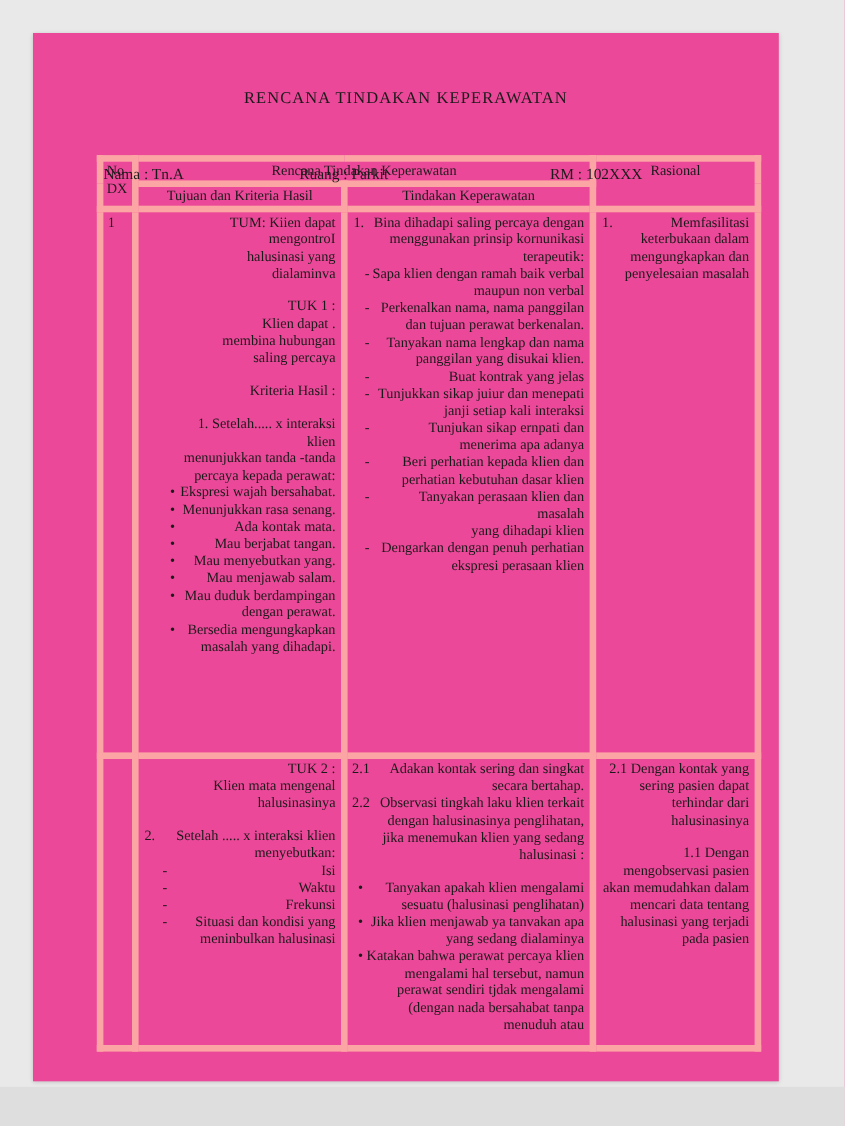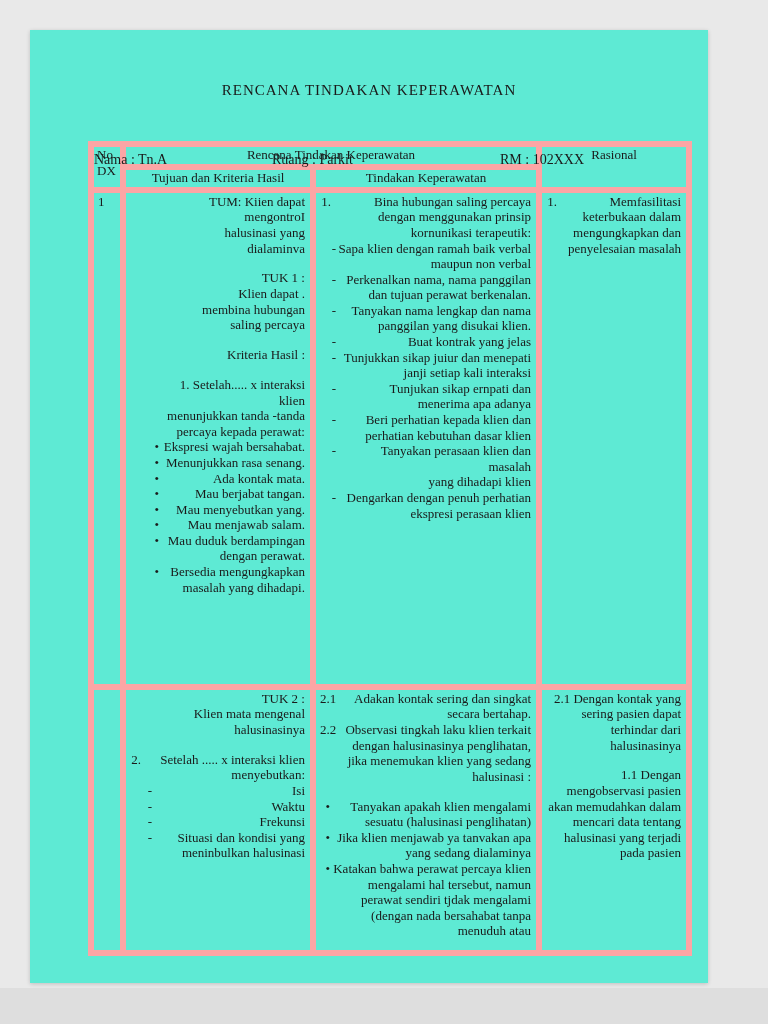--- a/index.html
+++ b/index.html
@@ -1,21 +1,21 @@
 <!DOCTYPE html>
 <html><head>
 <meta charset="utf-8">
 <style>
   * { margin:0; padding:0; box-sizing:border-box; }
   html,body { width:768px; height:1024px; overflow:hidden; }
   body { background:#e9e9e9; font-family:"Liberation Serif", serif; color:#1a1a1a; position:relative; }
   .bottom-bar { position:absolute; left:0; bottom:0; width:768px; height:36px; background:#dedede; }
   .page {
     position:absolute; left:30px; top:30px; width:678px; height:953px;
-    background:#5eead4; box-shadow:0 1px 4px rgba(0,0,0,0.18);
+    background:#ec4899; box-shadow:0 1px 4px rgba(0,0,0,0.18);
   }
   .title { padding-top:52px; text-align:center; font-size:15px; letter-spacing:1px; }
   .meta { position:relative; height:18px; margin-top:16px; font-size:14px; }
   .meta span { position:absolute; top:0; white-space:nowrap;margin-top:37px; }
   .meta .m-nama  { left:64px; }
   .meta .m-ruang { left:242px; }
   .meta .m-rm    { left:470px;text-align:center; }
   table.plan {
     border-collapse:collapse; table-layout:fixed;
     margin:8px 0 0 58px; width:598px; font-size:13px;
@@ -121,21 +121,21 @@
               <span class="txt">Mau duduk berdampingan dengan perawat.</span>
             </div>
             <div class="blk flexb bullet">
               <span class="marker">•</span>
               <span class="txt">Bersedia mengungkapkan masalah yang dihadapi.</span>
             </div>
           </td>
         <td class="tindakan">
             <div class="blk flexb num">
               <span class="marker">1.</span>
-              <span class="txt">Bina hubungan saling percaya dengan menggunakan prinsip kornunikasi terapeutik:</span>
+              <span class="txt">Bina dihadapi saling percaya dengan menggunakan prinsip kornunikasi terapeutik:</span>
             </div>
             <div class="blk flexb dash">
               <span class="marker">-</span>
               <span class="txt">Sapa klien dengan ramah baik verbal</span>
             </div>
             <div class="blk indent">maupun non verbal</div>
             <div class="blk flexb dash">
               <span class="marker">-</span>
               <span class="txt">Perkenalkan nama, nama panggilan dan tujuan perawat berkenalan.</span>
             </div>

